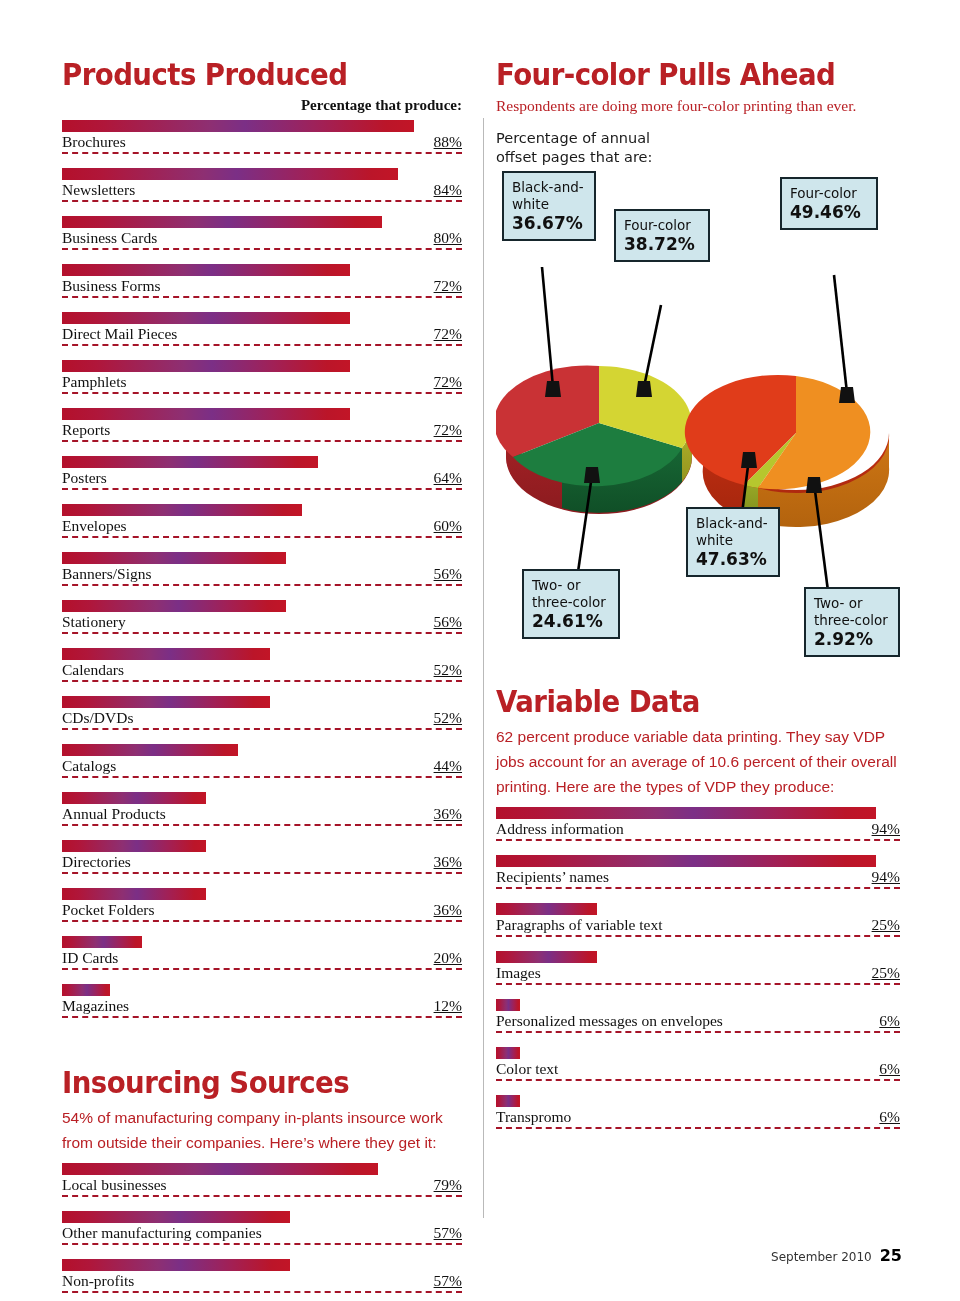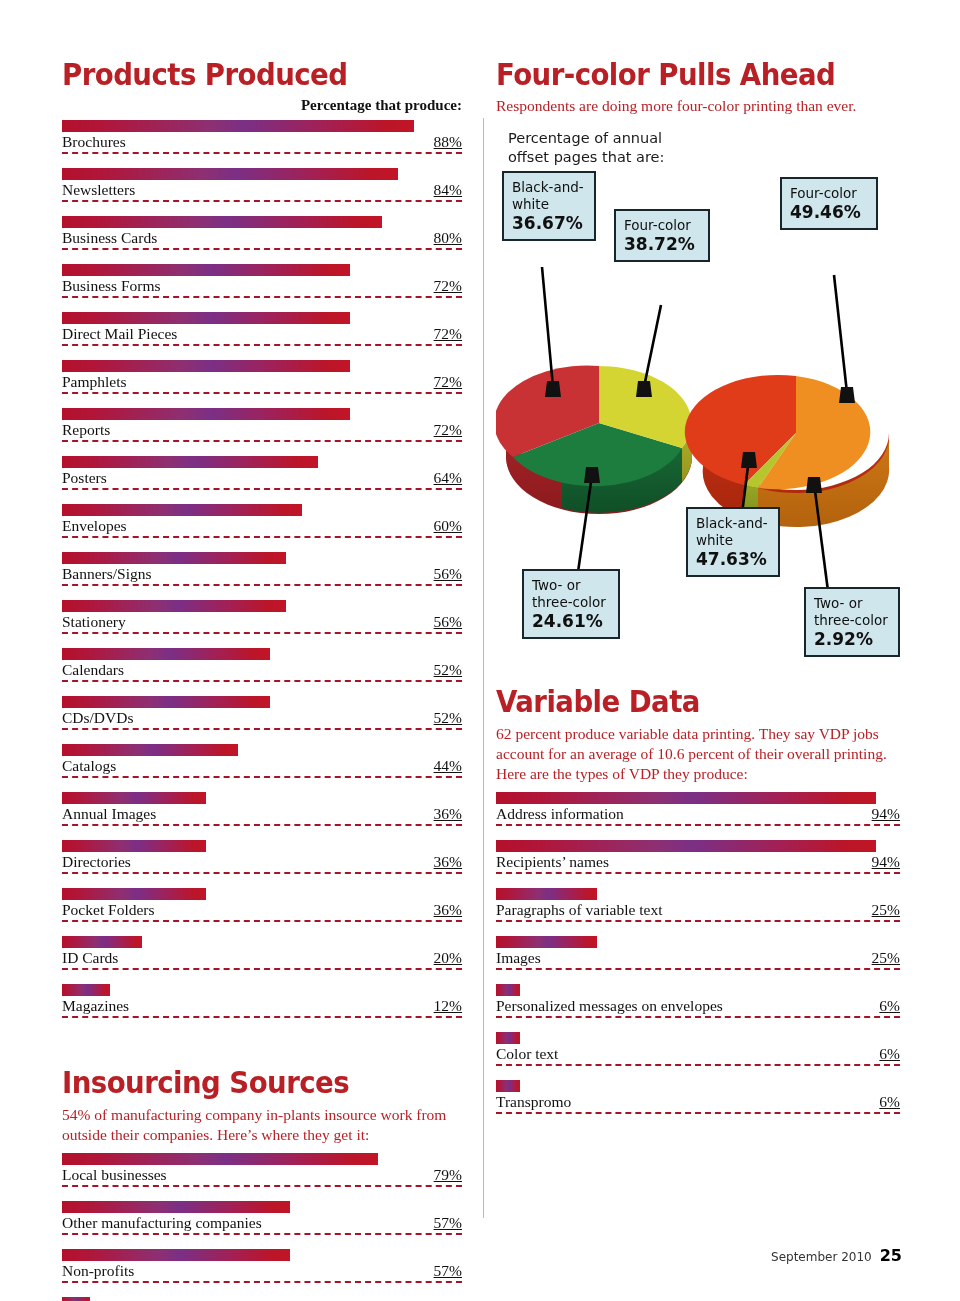--- a/index.html
+++ b/index.html
@@ -22,23 +22,23 @@
     font-size:30px;
     color:#b92025;
     margin:0 0 6px 0;
     letter-spacing:-0.6px;
     transform:scaleX(0.92);
     transform-origin:left center;
     line-height:1.1;
   }
   .intro{
     color:#b92025;
-    font-family:Liberation Serif, serif;
+    font-family:Liberation Sans, sans-serif;
     font-size:15.5px;
-    line-height:20px;
+    line-height:25px;
     margin:0 0 8px 0;
   }
   .col-head{
     font-family:"Liberation Serif", serif;
     font-weight:bold;font-size:15px;color:#111;
     text-align:right;margin-bottom:6px;
   }
 
   
   .barlist{width:100%;}
@@ -64,21 +64,21 @@
   .row .dash{
     position:absolute;left:0;right:0;bottom:0;height:0;
     border-top:2px dashed #a51328;
   }
 
   
   .sub-red{
     color:#b92025;font-family:"Liberation Serif", serif;
     font-size:15.5px;margin:0 0 14px 0;
   }
-  .pie-heads{position:relative;height:42px;margin-left:12px;}
+  .pie-heads{position:relative;height:42px;}
   .pie-head{
     position:absolute;top:0;
     font-family:"DejaVu Sans", sans-serif;
     font-size:14.5px;color:#1a1a1a;line-height:19px;
   }
   .pie-head.a{left:0;width:180px;}
   .pie-head.b{left:228px;width:190px;}
 
   
   .charts{position:relative;height:520px;width:404px;}
@@ -252,21 +252,21 @@
             <span class="lbl">Catalogs</span>
             <span class="val">44%</span>
             <div class="dash"></div>
           </div>
         </div>
         <div class="row">
           <div class="track">
             <div class="bar" style="width: 36%;"></div>
           </div>
           <div class="line">
-            <span class="lbl">Annual Images</span>
+            <span class="lbl">Annual Products</span>
             <span class="val">36%</span>
             <div class="dash"></div>
           </div>
         </div>
         <div class="row">
           <div class="track">
             <div class="bar" style="width: 36%;"></div>
           </div>
           <div class="line">
             <span class="lbl">Directories</span>

